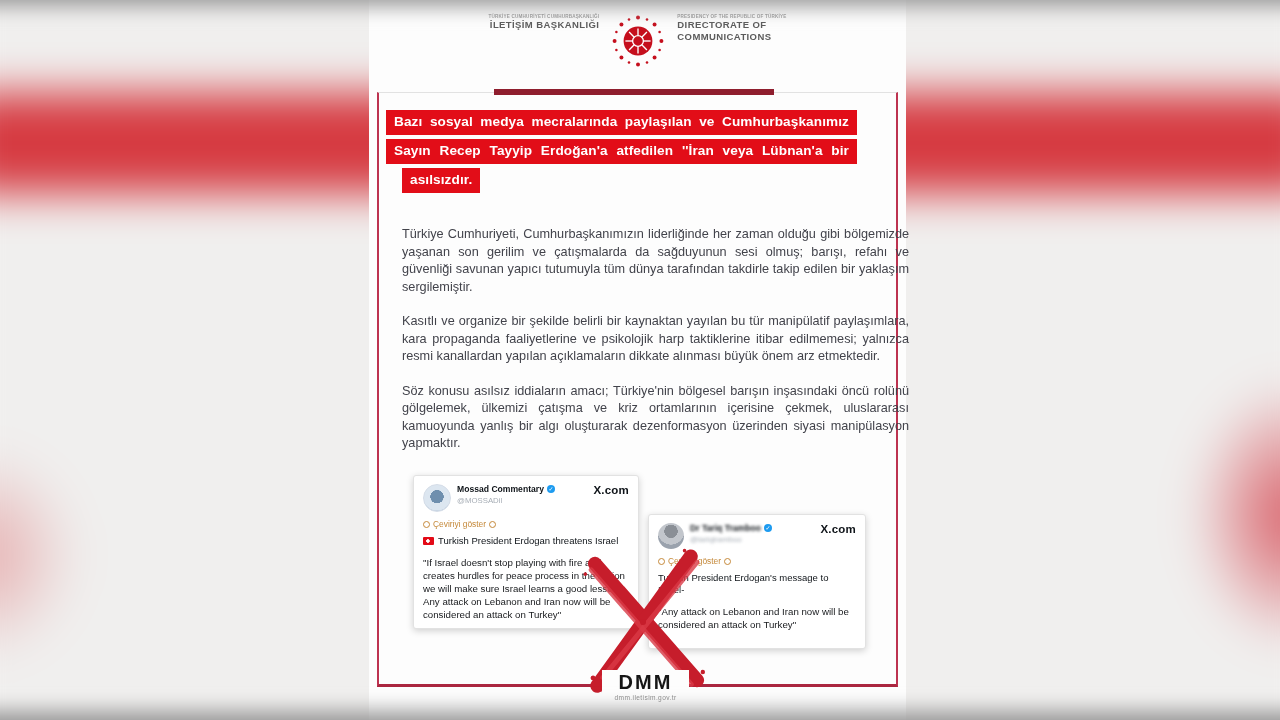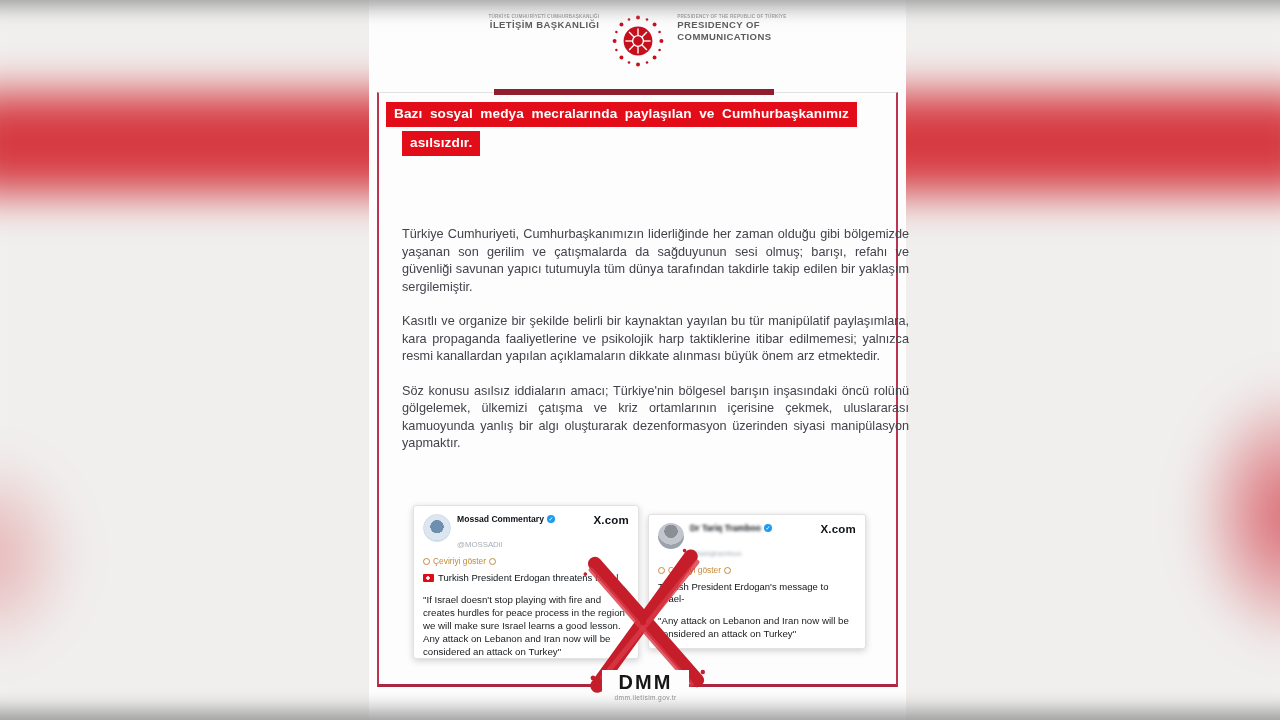--- a/index.html
+++ b/index.html
@@ -31,45 +31,45 @@
   .org .tiny{display:block;font-size:4.6px;letter-spacing:.2px;color:#9a9a9a;font-weight:bold;}
   .org .main{display:block;font-size:9.5px;font-weight:bold;color:#5b5b5b;letter-spacing:.4px;margin-top:1px;}
 
   
   .frame{position:absolute;left:8px;top:92px;width:521px;height:595px;box-sizing:border-box;
     border-left:2px solid #bd3350;border-right:2px solid #bd3350;border-bottom:3px solid #ab2740;
     border-top:1px solid #e2e2e2;}
   .accent-bar{position:absolute;left:115px;top:-4px;width:280px;height:6px;background:#8f1e2e;}
 
   
-  .headline{position:absolute;left:17px;top:102px;width:471px;}
+  .headline{position:absolute;left:17px;top:110px;width:471px;}
   .hl-row{background:#e20d18;color:#ffffff;font-weight:bold;font-size:13.6px;line-height:1.18;
     padding:4px 8px 5px;margin-bottom:4px;box-sizing:border-box;letter-spacing:.1px;}
   .hl-full{display:block;text-align:justify;text-align-last:justify;}
   .hl-short{display:inline-block;margin-left:16px;}
 
   
   .bodytext{position:absolute;left:33px;top:226px;width:507px;color:#42434b;
     font-size:12.7px;line-height:1.38;text-align:justify;}
   .bodytext p{margin:0 0 17px 0;}
 
   
   .tweet{position:absolute;background:#ffffff;border:1px solid #e2e2e2;border-radius:3px;
     box-shadow:0 2px 7px rgba(0,0,0,.18);padding:8px 9px;box-sizing:border-box;overflow:hidden;}
-  .tweet1{left:44px;top:505px;width:226px;height:154px;}
+  .tweet1{left:44px;top:475px;width:226px;height:154px;}
   .tweet2{left:279px;top:514px;width:218px;height:135px;}
   .t-head{display:flex;align-items:flex-start;}
   .avatar{width:26px;height:26px;border-radius:50%;flex:0 0 26px;}
   .avatar1{background:radial-gradient(circle at 50% 45%,#6f8fae 0 34%,#dce6f0 35% 70%,#c9d6e4 71%);border:1px solid #d4dce7;}
   .avatar2{background:radial-gradient(circle at 50% 32%,#8a8f96 0 30%,#c2c6cc 31% 60%,#9aa2ad 61%);filter:blur(.7px);}
   .t-namecol{margin-left:6px;flex:1;min-width:0;}
   .t-name{font-size:8.6px;font-weight:bold;color:#0f1419;display:flex;align-items:center;gap:3px;white-space:nowrap;}
   .badge{width:8px;height:8px;border-radius:50%;background:#1d9bf0;color:#fff;font-size:6px;
     line-height:8px;text-align:center;flex:0 0 8px;}
-  .t-handle{font-size:7.8px;color:#a6adb5;margin-top:16px;}
+  .t-handle{font-size:7.8px;color:#a6adb5;margin-top:2px;}
   .blur-light{filter:blur(.6px);}
   .blur-heavy{filter:blur(1.5px);}
   .t-source{font-size:11.5px;font-weight:800;color:#0f1419;letter-spacing:.2px;margin-left:6px;}
   .t-translate{margin-top:7px;font-size:8.4px;color:#c5893a;display:flex;align-items:center;gap:3px;}
   .ring-icon{width:7px;height:7px;border:1px solid #c5893a;border-radius:50%;box-sizing:border-box;flex:0 0 7px;}
   .t-title{margin-top:6px;font-size:9.5px;color:#0f1419;display:flex;gap:4px;align-items:center;line-height:1.25;}
   .flag{width:11px;height:8px;background:#e30a17;border-radius:1px;flex:0 0 11px;
     background-image:radial-gradient(circle at 45% 50%,#ffffff 0 1.5px,rgba(255,255,255,0) 2px);}
   .t-body{margin-top:9px;font-size:9.7px;line-height:1.35;color:#17191c;}
 
@@ -128,31 +128,32 @@
           <line x1="16" y1="30" x2="24" y2="30"></line>
             <line x1="36" y1="30" x2="44" y2="30"></line>
           <line x1="20.1" y1="20.1" x2="25.8" y2="25.8"></line>
             <line x1="34.2" y1="34.2" x2="39.9" y2="39.9"></line>
           <line x1="39.9" y1="20.1" x2="34.2" y2="25.8"></line>
             <line x1="25.8" y1="34.2" x2="20.1" y2="39.9"></line>
         </g>
       </svg>
       <div class="org org-right">
         <span class="tiny">PRESIDENCY OF THE REPUBLIC OF TÜRKİYE</span>
-        <span class="main">PRESIDENCY OF</span>
+        <span class="main">DIRECTORATE OF</span>
         <span class="main">COMMUNICATIONS</span>
       </div>
     </div>
 
     <div class="frame">
       <div class="accent-bar"></div>
     </div>
 
     <div class="headline">
       <div class="hl-row hl-full">Bazı sosyal medya mecralarında paylaşılan ve Cumhurbaşkanımız</div>
+      <div class="hl-row hl-full">Sayın Recep Tayyip Erdoğan'a atfedilen ''İran veya Lübnan'a bir</div>
       <div class="hl-row hl-short">asılsızdır.</div>
     </div>
 
     <div class="bodytext">
       <p>Türkiye Cumhuriyeti, Cumhurbaşkanımızın liderliğinde her zaman olduğu gibi bölgemizde yaşanan son gerilim ve çatışmalarda da sağduyunun sesi olmuş; barışı, refahı ve güvenliği savunan yapıcı tutumuyla tüm dünya tarafından takdirle takip edilen bir yaklaşım sergilemiştir.</p>
       <p>Kasıtlı ve organize bir şekilde belirli bir kaynaktan yayılan bu tür manipülatif paylaşımlara, kara propaganda faaliyetlerine ve psikolojik harp taktiklerine itibar edilmemesi; yalnızca resmi kanallardan yapılan açıklamaların dikkate alınması büyük önem arz etmektedir.</p>
       <p>Söz konusu asılsız iddiaların amacı; Türkiye'nin bölgesel barışın inşasındaki öncü rolünü gölgelemek, ülkemizi çatışma ve kriz ortamlarının içerisine çekmek, uluslararası kamuoyunda yanlış bir algı oluşturarak dezenformasyon üzerinden siyasi manipülasyon yapmaktır.</p>
     </div>
 
     <div class="tweet tweet1">

